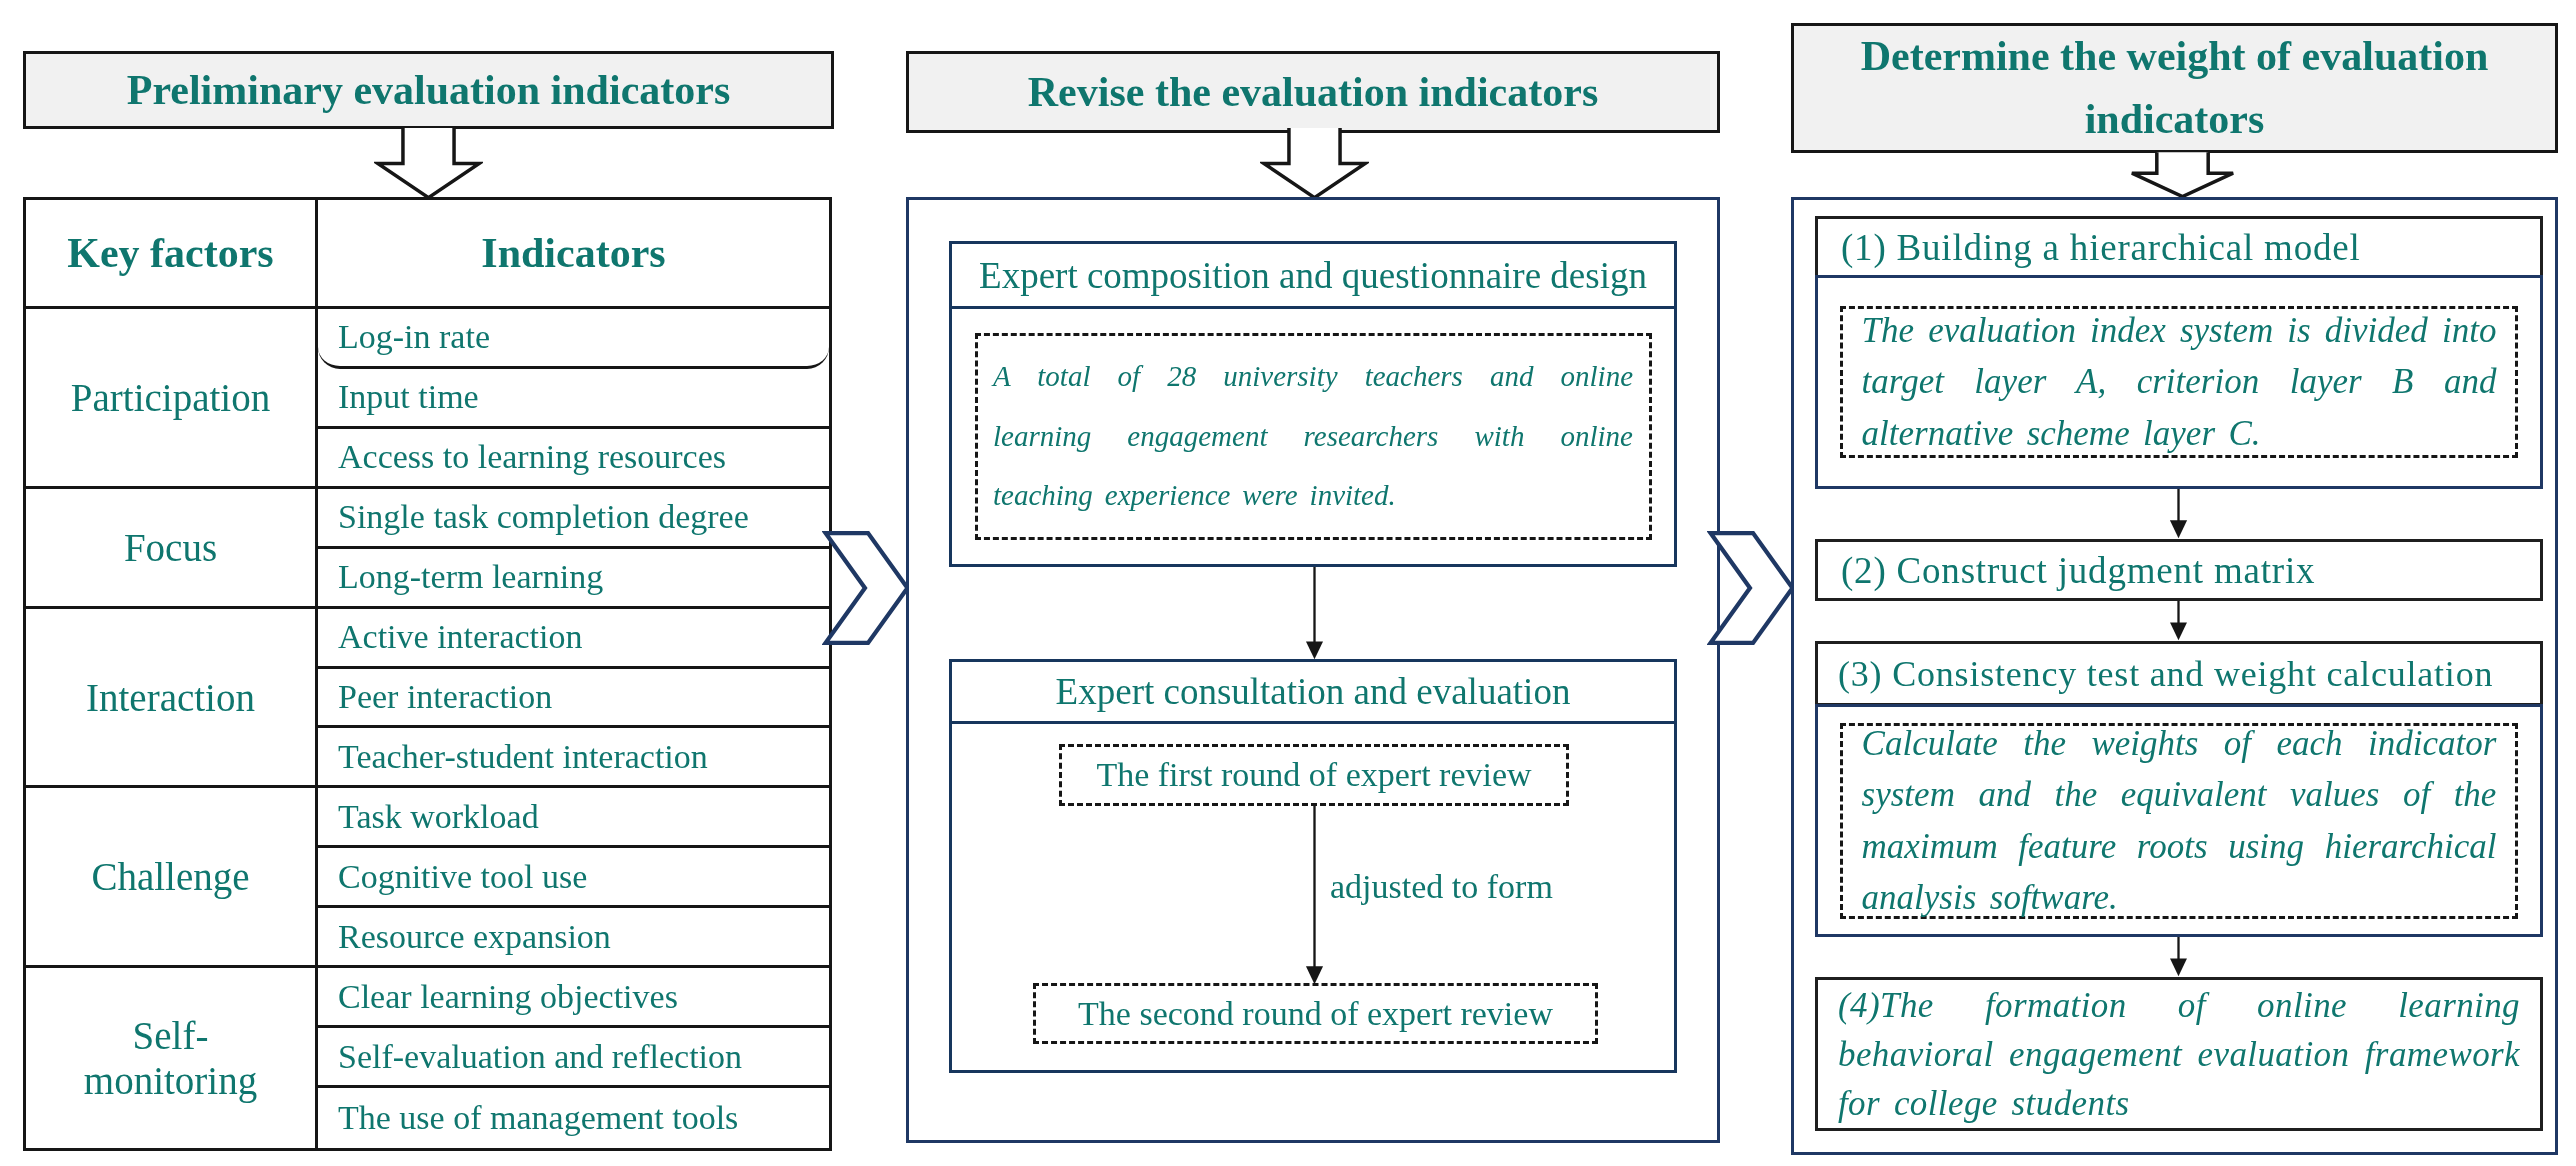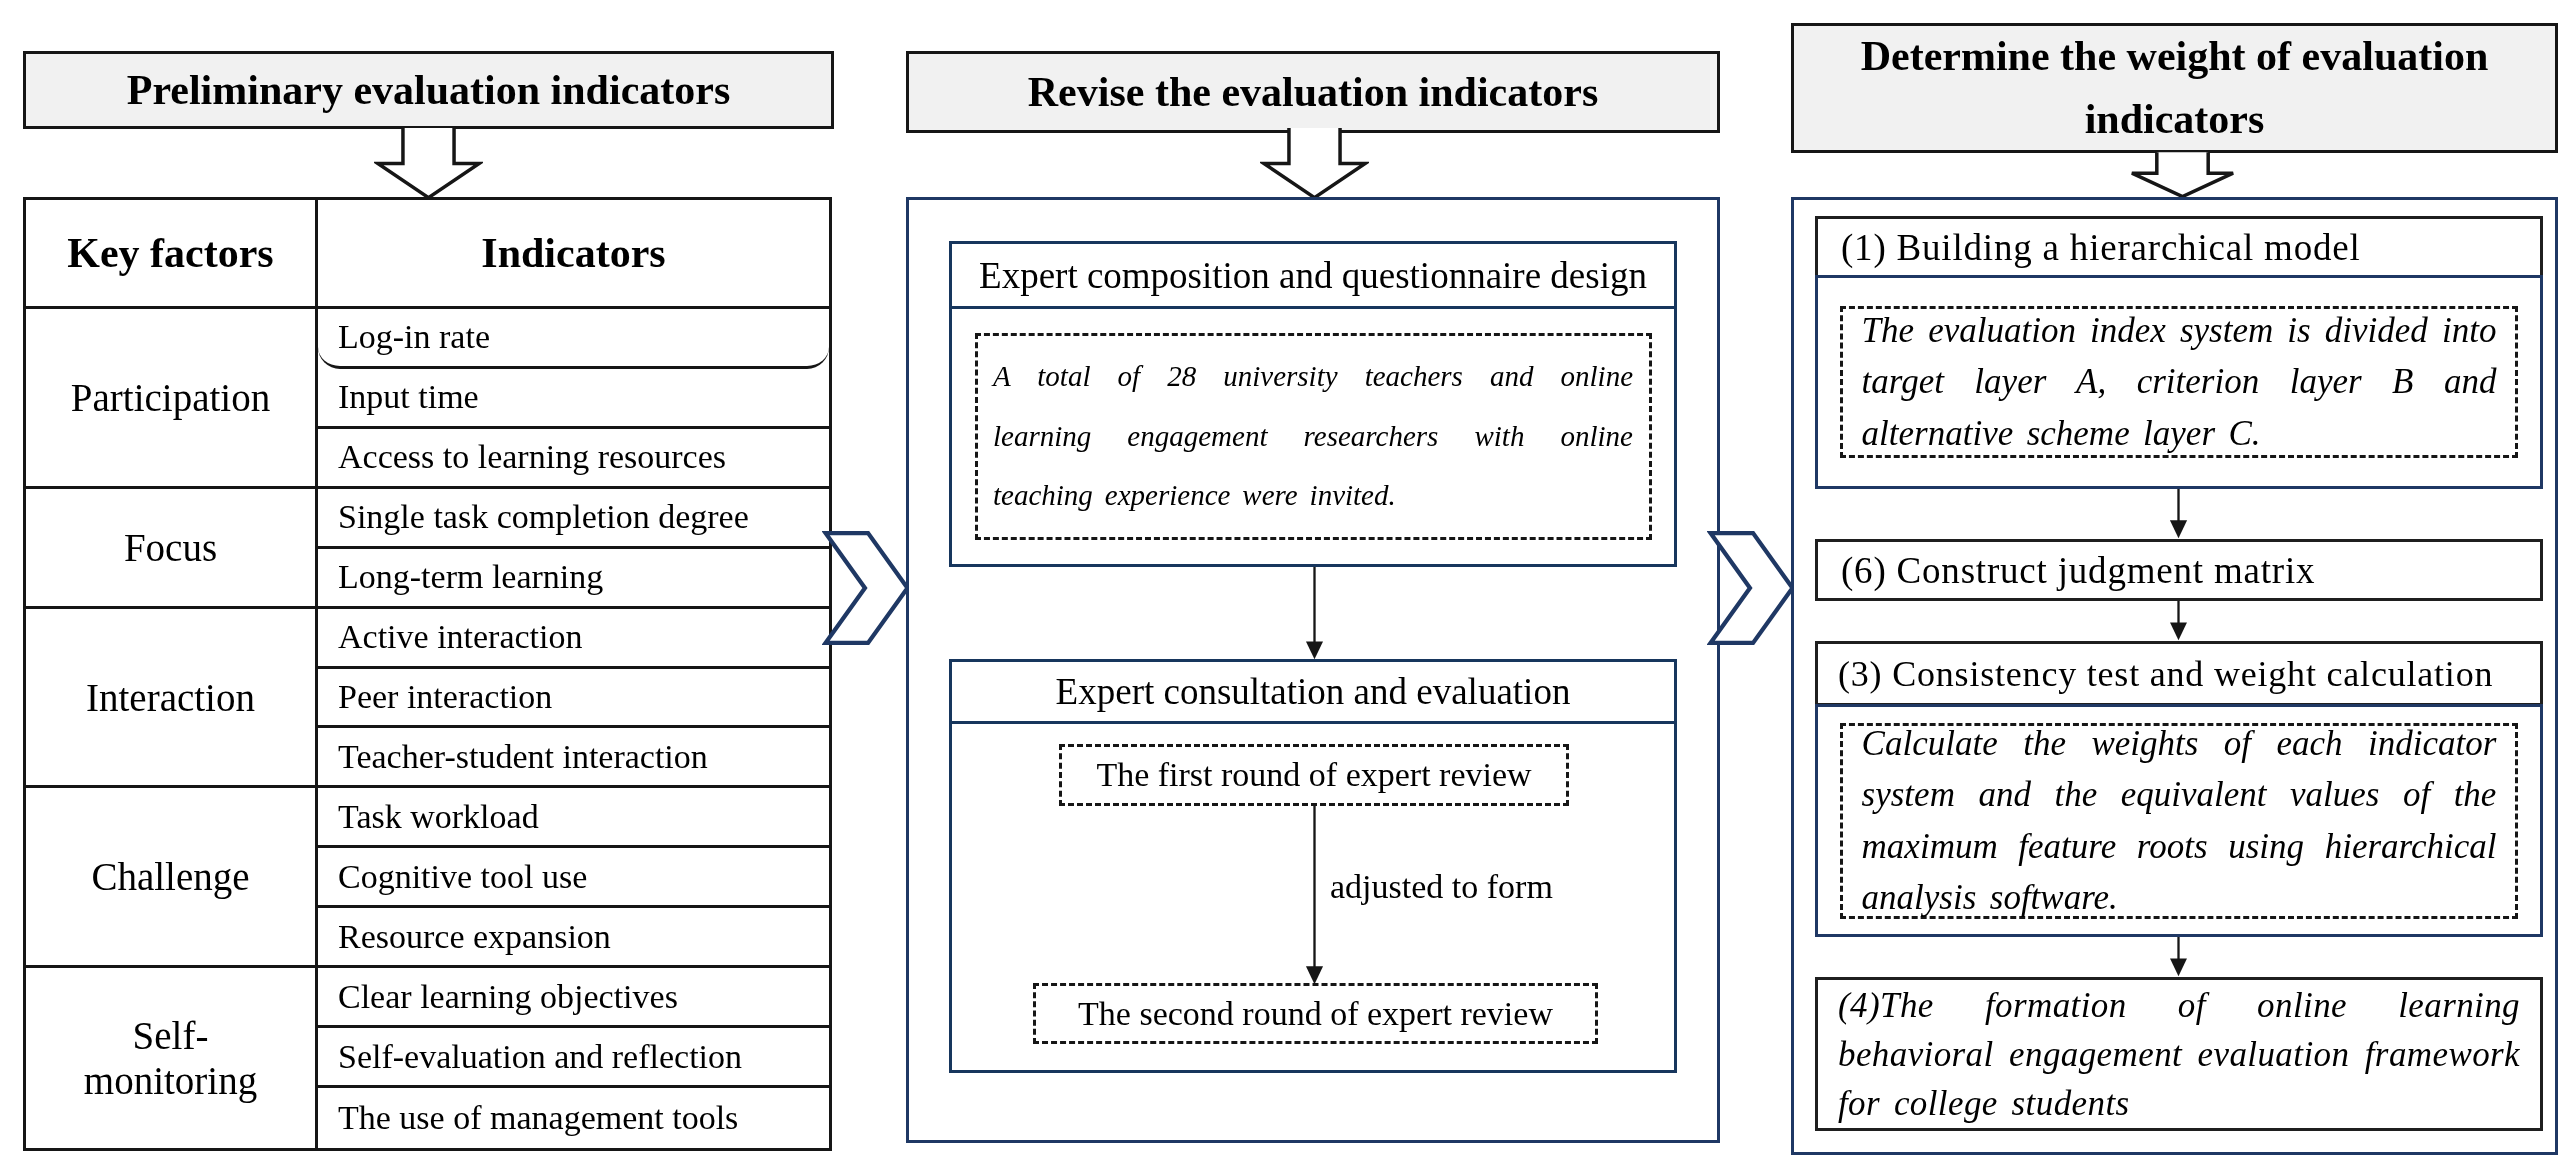--- a/index.html
+++ b/index.html
@@ -1,21 +1,21 @@
 <!DOCTYPE html>
 <html style="font-size:12.4px"><head>
 <meta charset="utf-8">
 <style>
   html,body{margin:0;padding:0;background:#ffffff;}
   .stage{
     position:relative;
     width:2576px;height:1166px;
     background:#ffffff;
     font-family:"Liberation Serif","DejaVu Serif",serif;
-    color:#000000;
+    color:#0f766e;
     overflow:hidden;
   }
   .abs{position:absolute;box-sizing:border-box;}
 
   
   .hdr{
     background:#f1f1f1;
     border:3.9px solid #161616;
     display:flex;align-items:center;justify-content:center;
     text-align:center;
@@ -230,21 +230,21 @@
       <div class="jtext c3txt">The evaluation index system is divided into target layer A, criterion layer B and alternative scheme layer C.</div>
     </div>
   </div>
 
   <svg class="abs" style="left:2166px;top:489px;" width="25" height="50" viewBox="0 0 32 64">
     <line x1="16" y1="0" x2="16" y2="42" stroke="#161616" stroke-width="3"></line>
     <polygon points="5,40 27,40 16,63" fill="#161616"></polygon>
   </svg>
 
   <div class="abs ibox c3title lefttitle" style="left:1815px;top:539px;width:728px;height:62px;">
-    <span>(6) Construct judgment matrix</span>
+    <span>(2) Construct judgment matrix</span>
   </div>
 
   <svg class="abs" style="left:2166px;top:601px;" width="25" height="40" viewBox="0 0 32 52">
     <line x1="16" y1="0" x2="16" y2="30" stroke="#161616" stroke-width="3"></line>
     <polygon points="5,28 27,28 16,51" fill="#161616"></polygon>
   </svg>
 
   <div class="abs ibox c3title lefttitle" style="left:1815px;top:641px;width:728px;height:65px;font-size:36px;padding-left:20px;">
     <span>(3) Consistency test and weight calculation</span>
   </div>

